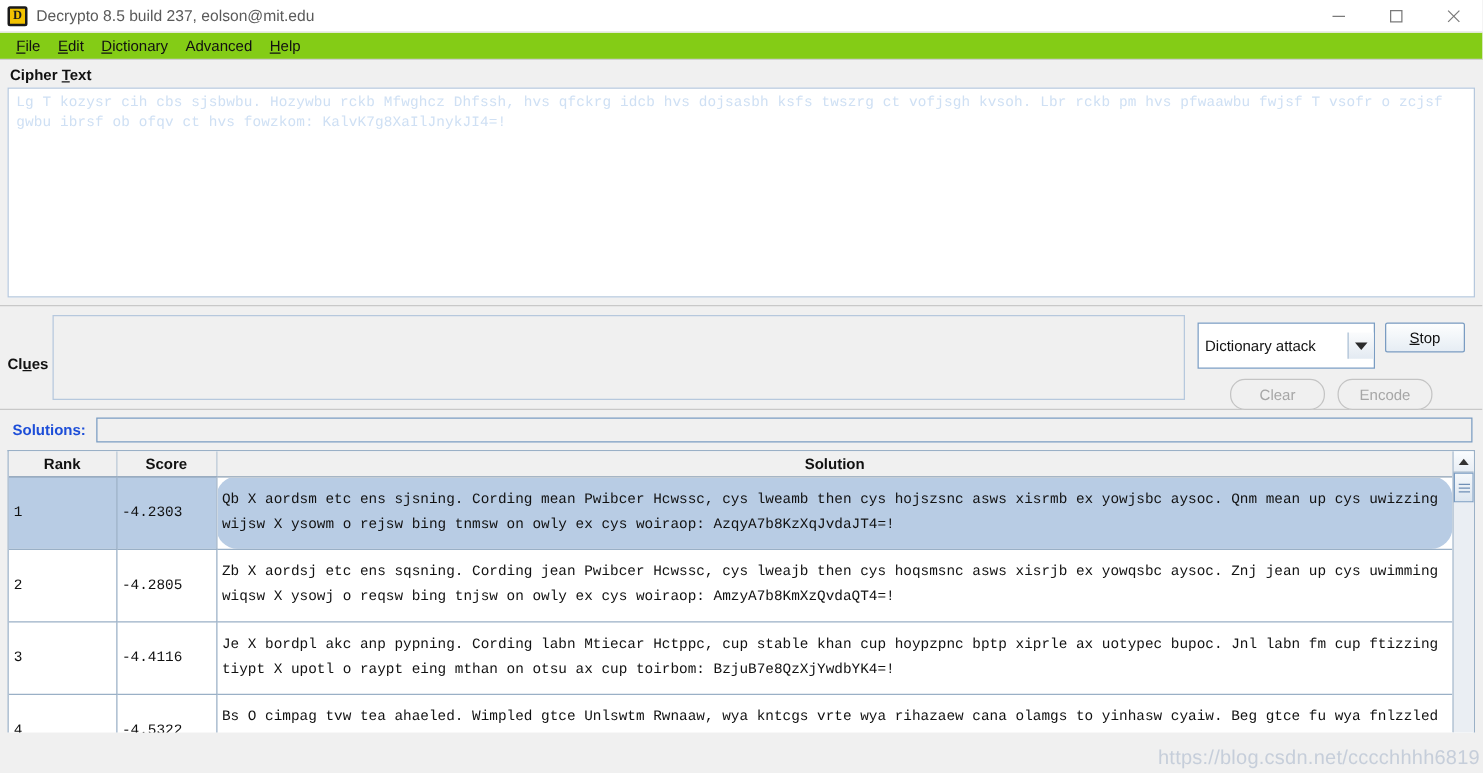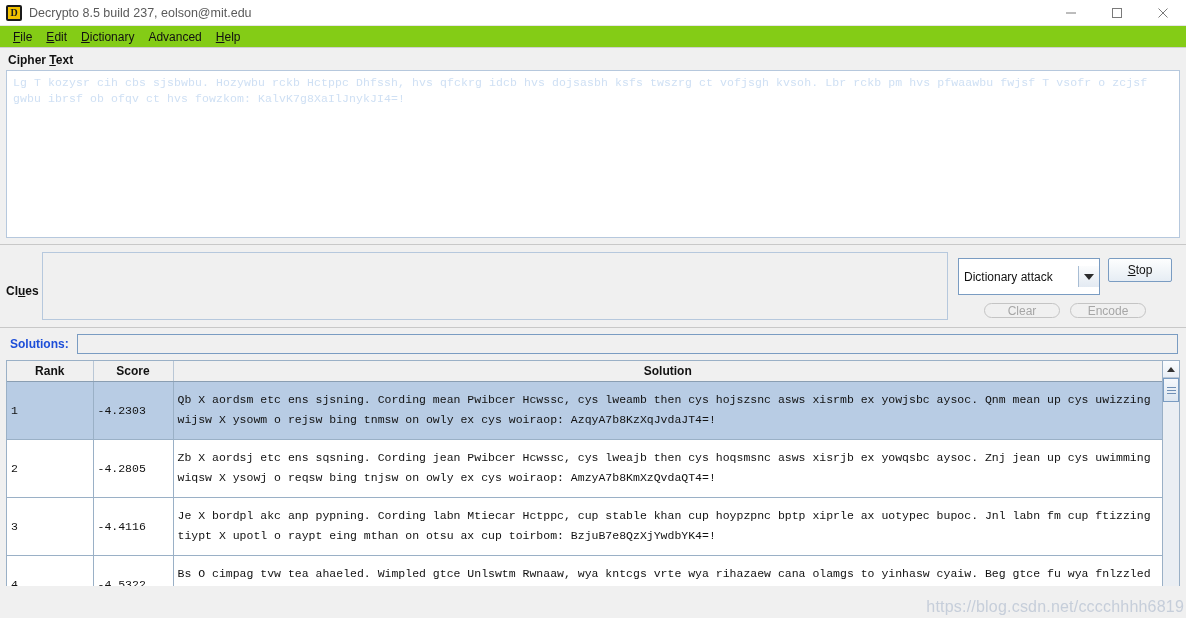--- a/index.html
+++ b/index.html
@@ -185,21 +185,21 @@
   .btn.disabled {
     background: #f0f0f0;
     border: 1px solid #c4c4c4;
     color: #a6a6a6;
   }
   .controls-row2 {
     display: flex;
     gap: 10px;
     padding-left: 26px;
   }
-  .controls-row2 .btn { min-width: 76px; height: 15px; border-radius: 12px; }
+  .controls-row2 .btn { min-width: 76px; height: 25px; border-radius: 12px; }
 
   
   .solutions-row {
     display: flex;
     align-items: center;
     padding: 6px 8px 6px 10px;
     gap: 8px;
   }
   .solutions-label {
     font-size: 12px; font-weight: bold; color: #1d4ed8;
@@ -258,20 +258,21 @@
   tr.row { height: 58px; }
   tr.row.selected td { background: #b8cce4; }
   td.rank-cell { text-align: left; padding-left: 3px; }
   td.score-cell { text-align: left; padding-left: 6px; }
   td.sol-cell {
     line-height: 20px;
     white-space: pre-wrap;
     word-break: break-word;
     padding-left: 6px;
     overflow: hidden;
+    border-radius: 17px;
   }
 
   
   .vscroll {
     flex: 0 0 auto;
     width: 17px;
     background: #f0f2f5;
     border-left: 1px solid #9ab0c6;
     display: flex;
     flex-direction: column;
@@ -351,21 +352,21 @@
   <div class="menubar">
     <div class="menu-item"><u>F</u><span>ile</span></div>
     <div class="menu-item"><u>E</u><span>dit</span></div>
     <div class="menu-item"><u>D</u><span>ictionary</span></div>
     <div class="menu-item"><span>Advanced</span></div>
     <div class="menu-item"><u>H</u><span>elp</span></div>
   </div>
 
   <div class="panel-label"><span>Cipher </span><u>T</u><span>ext</span></div>
   <div class="cipher-box">
-    <div class="cipher-text">Lg T kozysr cih cbs sjsbwbu. Hozywbu rckb Hctppc Dhfssh, hvs qfckrg idcb hvs dojsasbh ksfs twszrg ct vofjsgh kvsoh. Lbr rckb pm hvs pfwaawbu fwjsf T vsofr o zcjsf gwbu ibrsf ob ofqv ct hvs fowzkom: KalvK7g8XaIlJnykJI4=!</div>
+    <div class="cipher-text">Lg T kozysr cih cbs sjsbwbu. Hozywbu rckb Mfwghcz Dhfssh, hvs qfckrg idcb hvs dojsasbh ksfs twszrg ct vofjsgh kvsoh. Lbr rckb pm hvs pfwaawbu fwjsf T vsofr o zcjsf gwbu ibrsf ob ofqv ct hvs fowzkom: KalvK7g8XaIlJnykJI4=!</div>
   </div>
 
   <div class="hsep"></div>
 
   <div class="clues-row">
     <div class="clues-label"><span>Cl</span><u>u</u><span>es</span></div>
     <div class="clues-box"></div>
     <div class="controls-col">
       <div class="controls-row1">
         <div class="combo">

